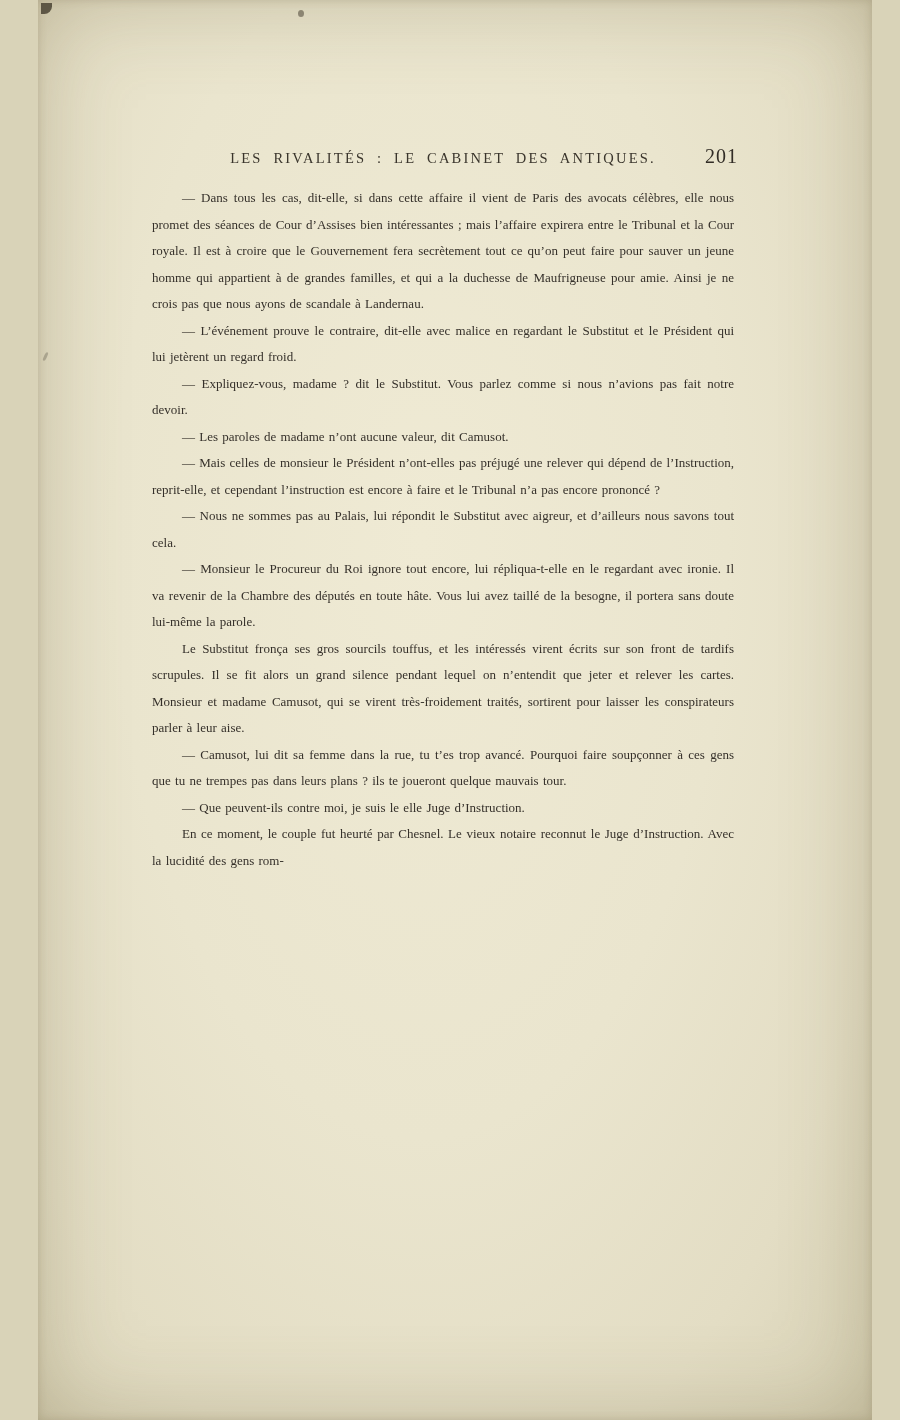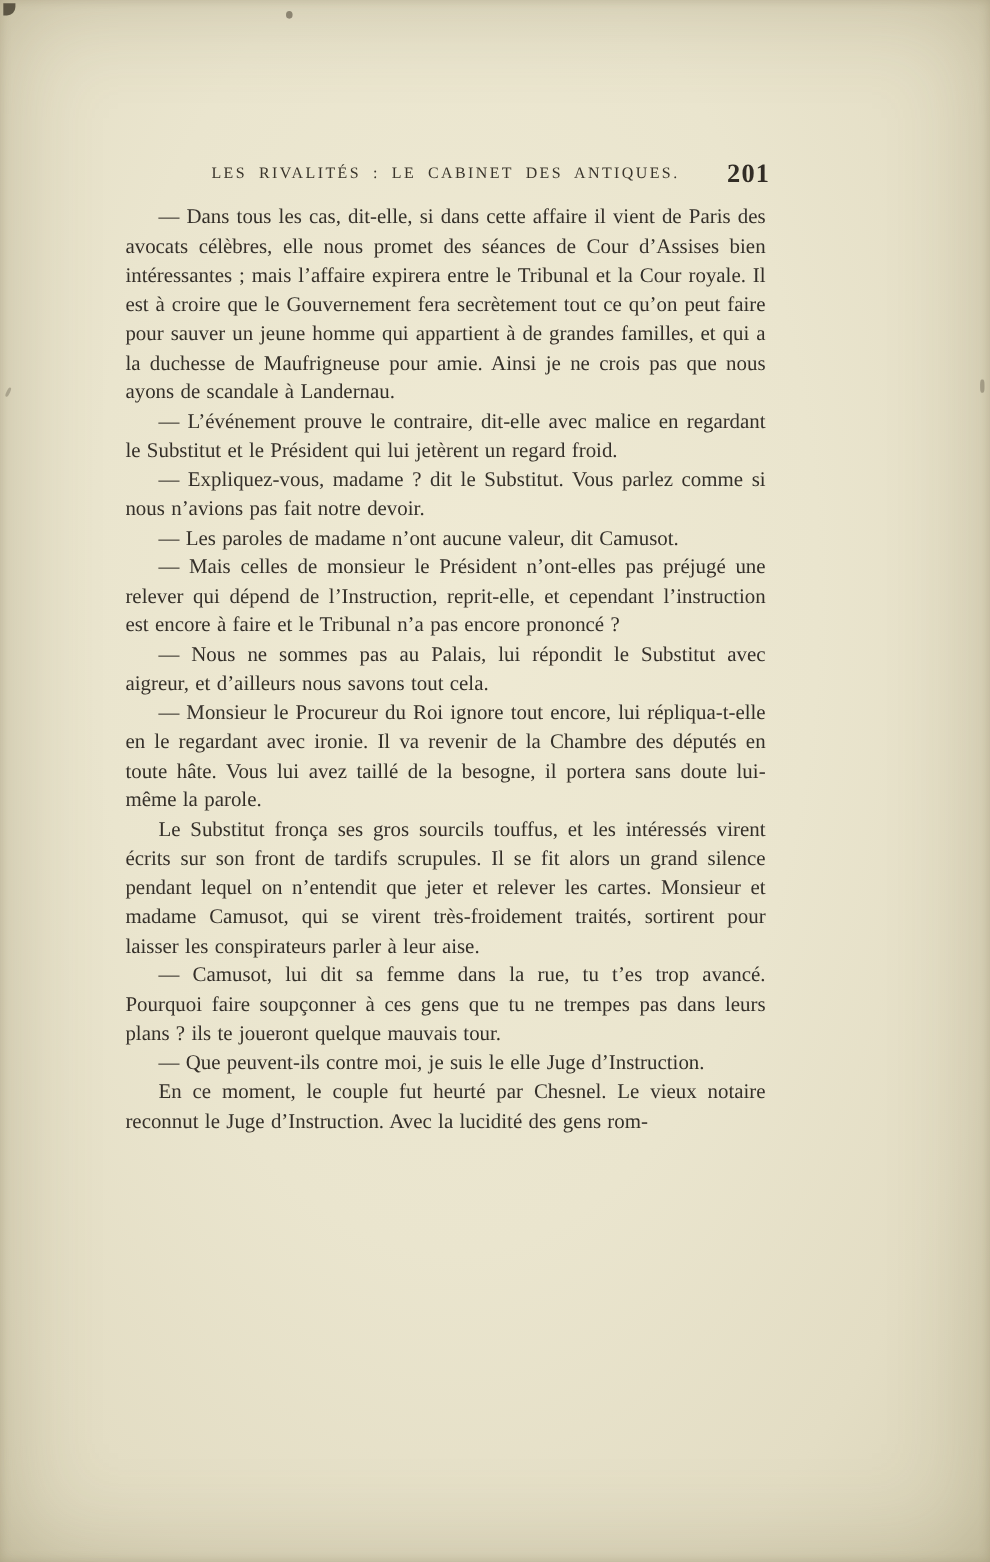--- a/index.html
+++ b/index.html
@@ -7,27 +7,28 @@
     padding: 0;
   }
   body {
     width: 900px;
     height: 1420px;
     background: #d9d3b8;
     overflow: hidden;
   }
   .page {
     position: relative;
-    width: 900px;
+    width: 834px;
     height: 1420px;
     background: radial-gradient(ellipse at 46% 38%, #efead4 0%, #eae5ce 48%, #e3ddc4 78%, #d8d2b6 100%);
     box-shadow: inset 0 0 90px rgba(110, 95, 55, 0.30), inset 0 0 10px rgba(90, 75, 40, 0.20);
     font-family: "Liberation Serif", "DejaVu Serif", serif;
     color: #36312a;
     overflow: hidden;
+    margin-left: 38px;
   }
   .content {
     position: absolute;
     left: 114px;
     top: 150px;
     width: 582px;
   }
   .running-head {
     position: relative;
     height: 28px;
@@ -39,28 +40,27 @@
     font-size: 14.5px;
     letter-spacing: 2.2px;
     word-spacing: 5px;
     color: #3a352c;
     white-space: nowrap;
   }
   .page-number {
     position: absolute;
     right: -4px;
     top: -5px;
-    font-size: 24px;
+    font-size: 20px;
     letter-spacing: 1px;
     color: #322d26;
-    font-weight: bold;
   }
   .text-block p {
     margin: 0;
-    font-size: 19px;
+    font-size: 13px;
     line-height: 26.5px;
     text-align: justify;
     text-indent: 30px;
     color: #35302a;
     word-spacing: 1px;
   }
   
   .blemish {
     position: absolute;
     background: #4a4334;

